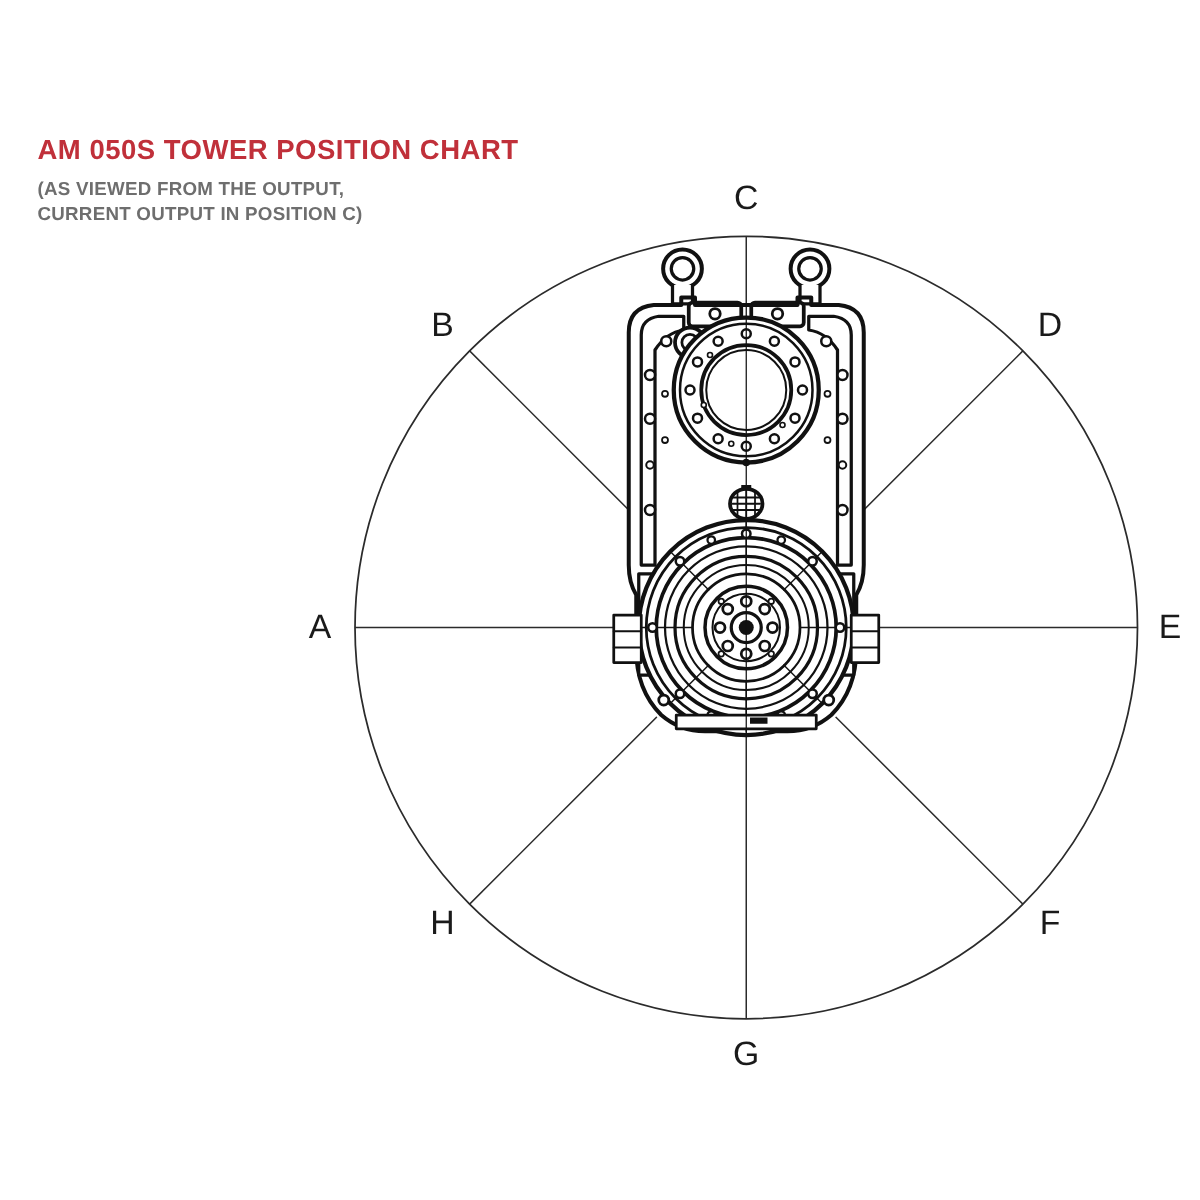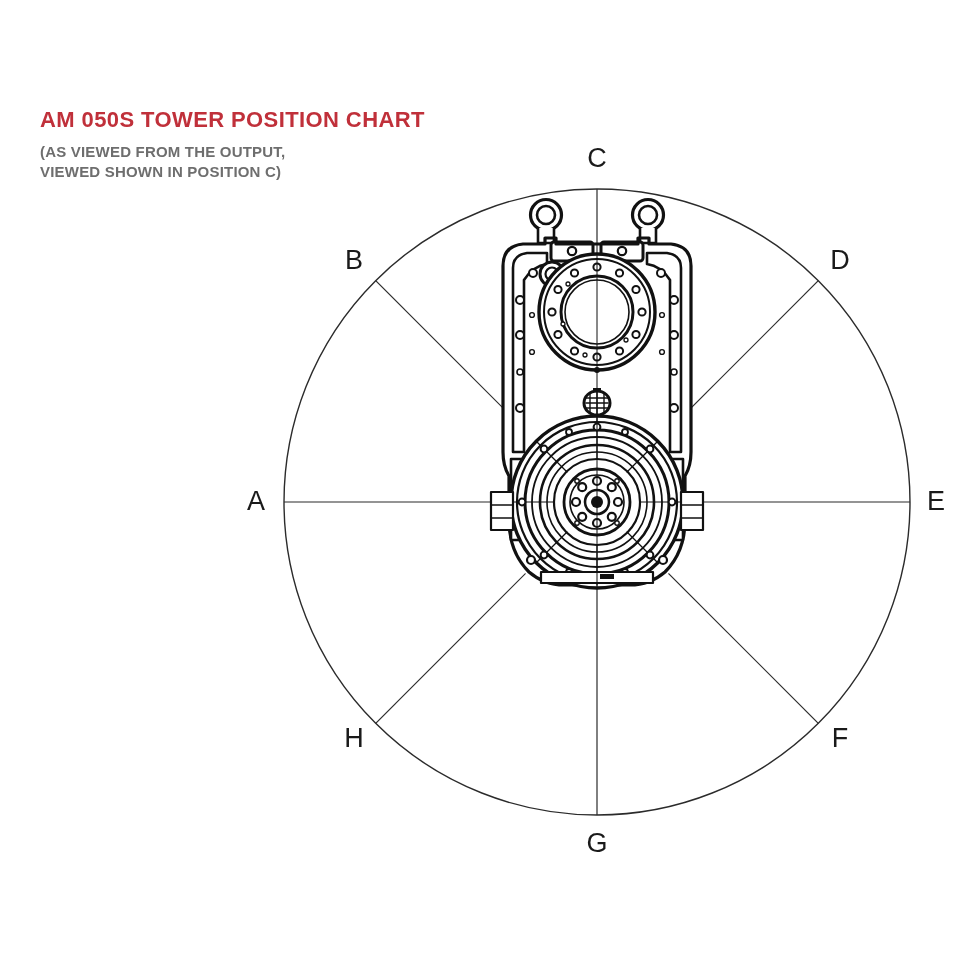--- a/index.html
+++ b/index.html
@@ -6,21 +6,21 @@
   html,body{margin:0;padding:0;}
   body{
     width:960px;height:960px;
     background:#ffffff;
     font-family:"Liberation Sans", sans-serif;
     overflow:hidden;
     position:relative;
   }
   #stage{position:relative;width:960px;height:960px;}
   #titleblock{
-    position:absolute;left:40px;top:108px;width:560px;
+    position:absolute;left:30px;top:108px;width:560px;
   }
   #chart-title{
     font-size:22px;font-weight:bold;letter-spacing:0.4px;
     color:#c0303a;margin:0 0 10px 0;line-height:1.1;
     font-stretch:condensed;
   }
   #chart-subtitle{
     font-size:15px;font-weight:bold;color:#6e6e6e;
     line-height:1.35;letter-spacing:0.2px;margin:0;
     white-space:pre-line;
@@ -33,21 +33,21 @@
   }
 </style>
 </head>
 <body>
 
 <div id="stage">
 
   <div id="titleblock">
     <div id="chart-title">AM 050S TOWER POSITION CHART</div>
     <div id="chart-subtitle">(AS VIEWED FROM THE OUTPUT,
-VIEWED SHOWN IN POSITION C)</div>
+CURRENT OUTPUT IN POSITION C)</div>
   </div>
 
   <svg id="diagram" viewBox="0 0 960 960">
     <defs>
       <clipPath id="machineClip">
         <rect x="470" y="180" width="260" height="420"></rect>
       </clipPath>
     </defs>
 
     <g>

